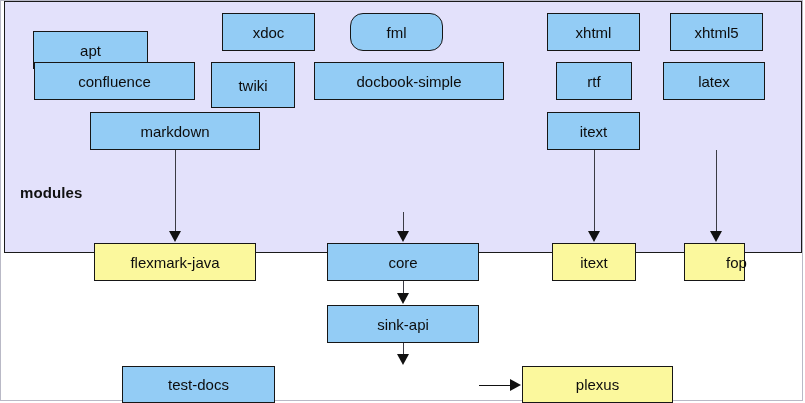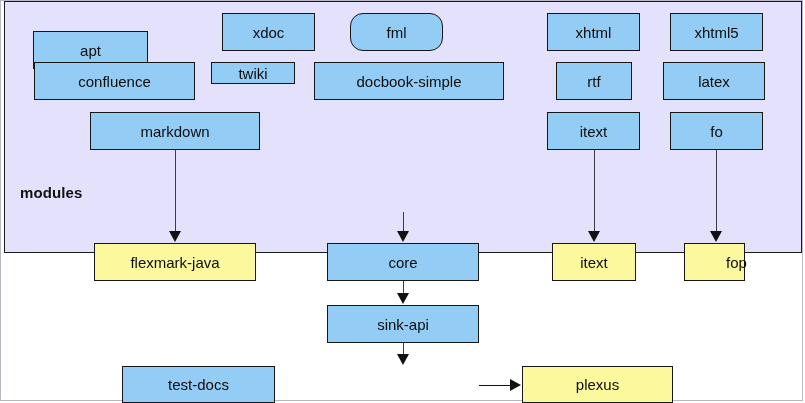--- a/index.html
+++ b/index.html
@@ -125,28 +125,27 @@
   <div class="hline" style="left:479px; top:385px; width:32px;"></div>
   <div class="arrow-right" style="left:510px; top:379px;"></div>
 
   <div class="node blue" style="left:33px;  top:13px;  width:115px;  height:38px;margin-top:18px;">apt</div>
   <div class="node blue" style="left:222px; top:13px;  width:93px;  height:38px;">xdoc</div>
   <div class="node blue" style="left:350px; top:13px;  width:93px;  height:38px;border-radius:13px;">fml</div>
   <div class="node blue" style="left:547px; top:13px;  width:93px;  height:38px;">xhtml</div>
   <div class="node blue" style="left:670px; top:13px;  width:93px;  height:38px;">xhtml5</div>
 
   <div class="node blue" style="left:34px;  top:62px;  width:161px; height:38px;">confluence</div>
-  <div class="node blue" style="left:211px; top:62px;  width:84px;  height:22px;">twiki</div>
+  <div class="node blue" style="left:211px; top:62px;  width:84px;  height:46px;">twiki</div>
   <div class="node blue" style="left:314px; top:62px;  width:190px; height:38px;">docbook-simple</div>
   <div class="node blue" style="left:556px; top:62px;  width:76px;  height:38px;">rtf</div>
   <div class="node blue" style="left:663px; top:62px;  width:102px; height:38px;">latex</div>
 
   <div class="node blue" style="left:90px;  top:112px; width:170px; height:38px;">markdown</div>
   <div class="node blue" style="left:547px; top:112px; width:93px;  height:38px;">itext</div>
-  <div class="node blue" style="left:670px; top:112px; width:93px;  height:38px;">fo</div>
 
   <div class="node yellow" style="left:94px;  top:243px; width:162px; height:38px;">flexmark-java</div>
   <div class="node blue" style="left:327px; top:243px; width:152px; height:38px;">core</div>
   <div class="node yellow" style="left:552px; top:243px; width:84px;  height:38px;">itext</div>
   <div class="node yellow" style="left:684px; top:243px; width:61px;  height:38px;padding-left:44px;">fop</div>
 
   <div class="node blue" style="left:327px; top:305px; width:152px; height:38px;">sink-api</div>
 
   <div class="node blue" style="left:122px; top:366px; width:153px; height:37px;">test-docs</div>
   <div class="node yellow" style="left:522px; top:366px; width:151px; height:37px;">plexus</div>

